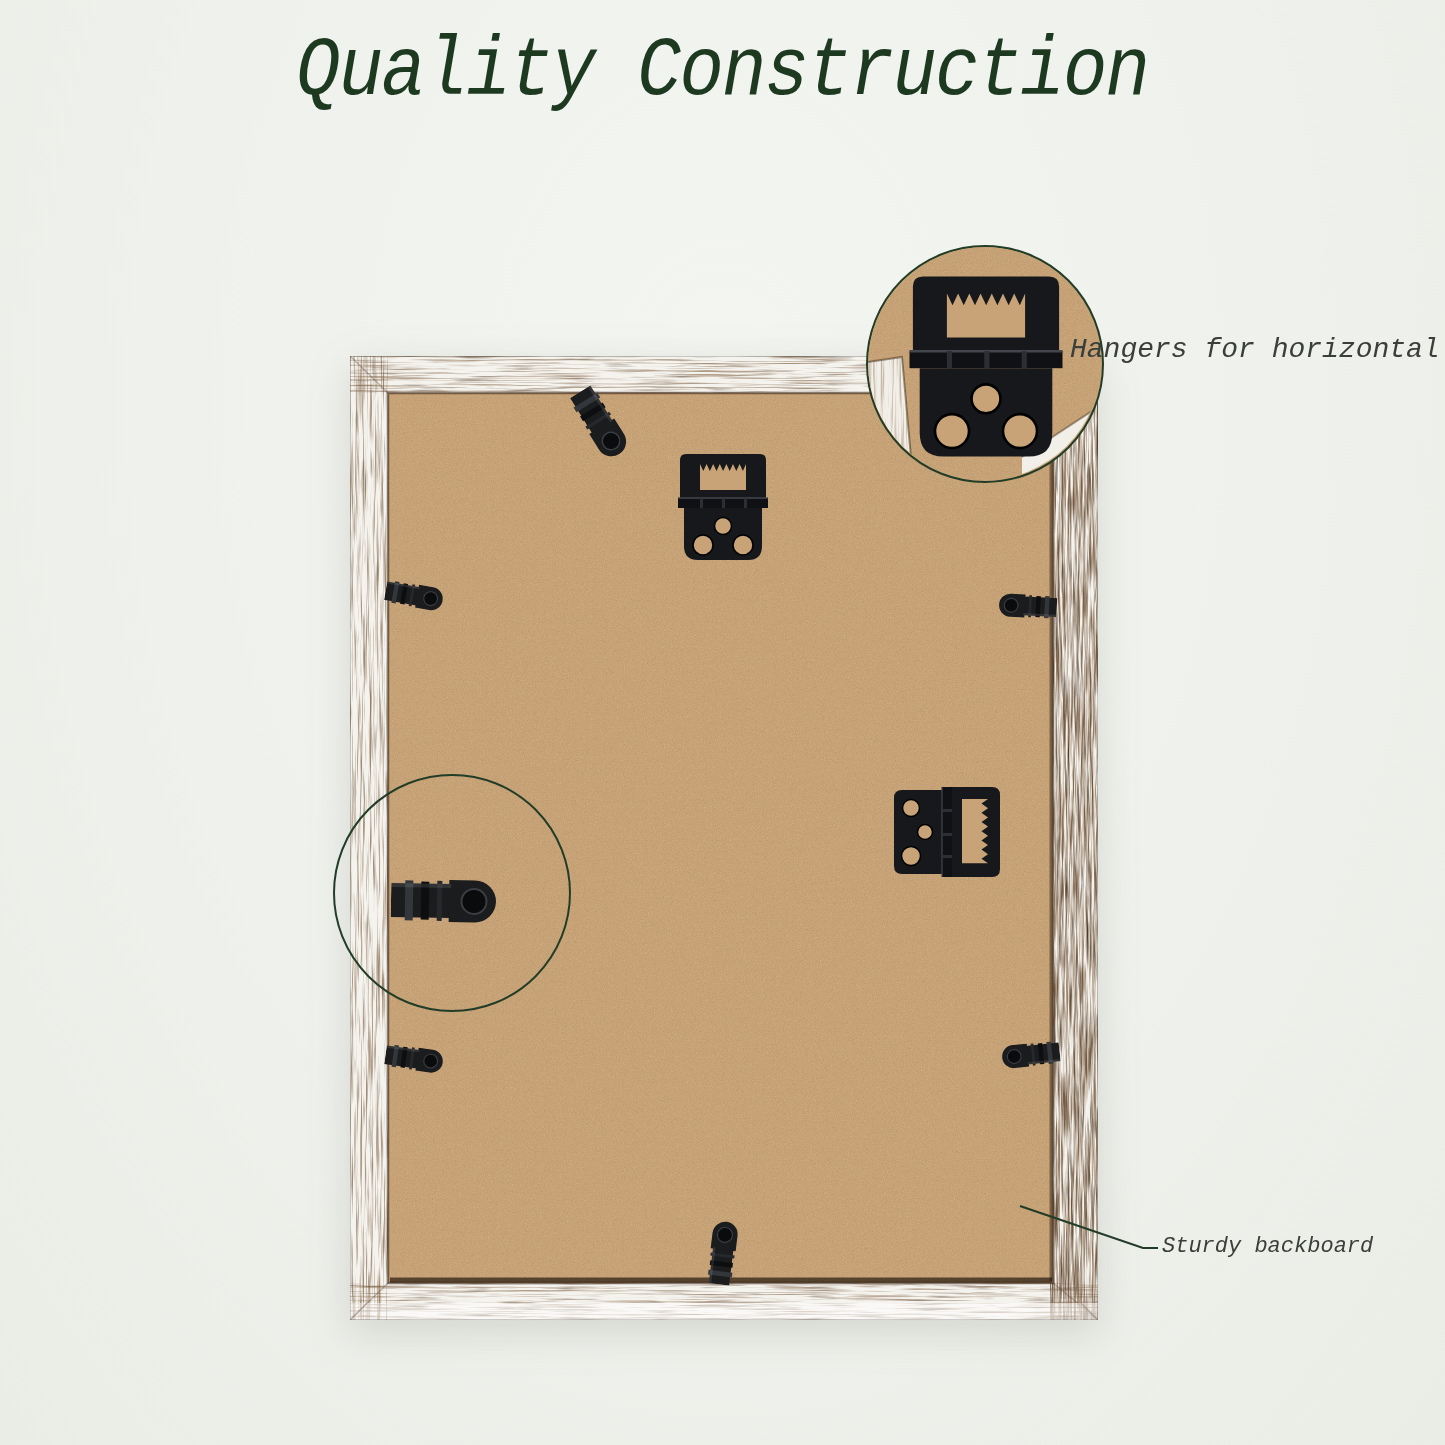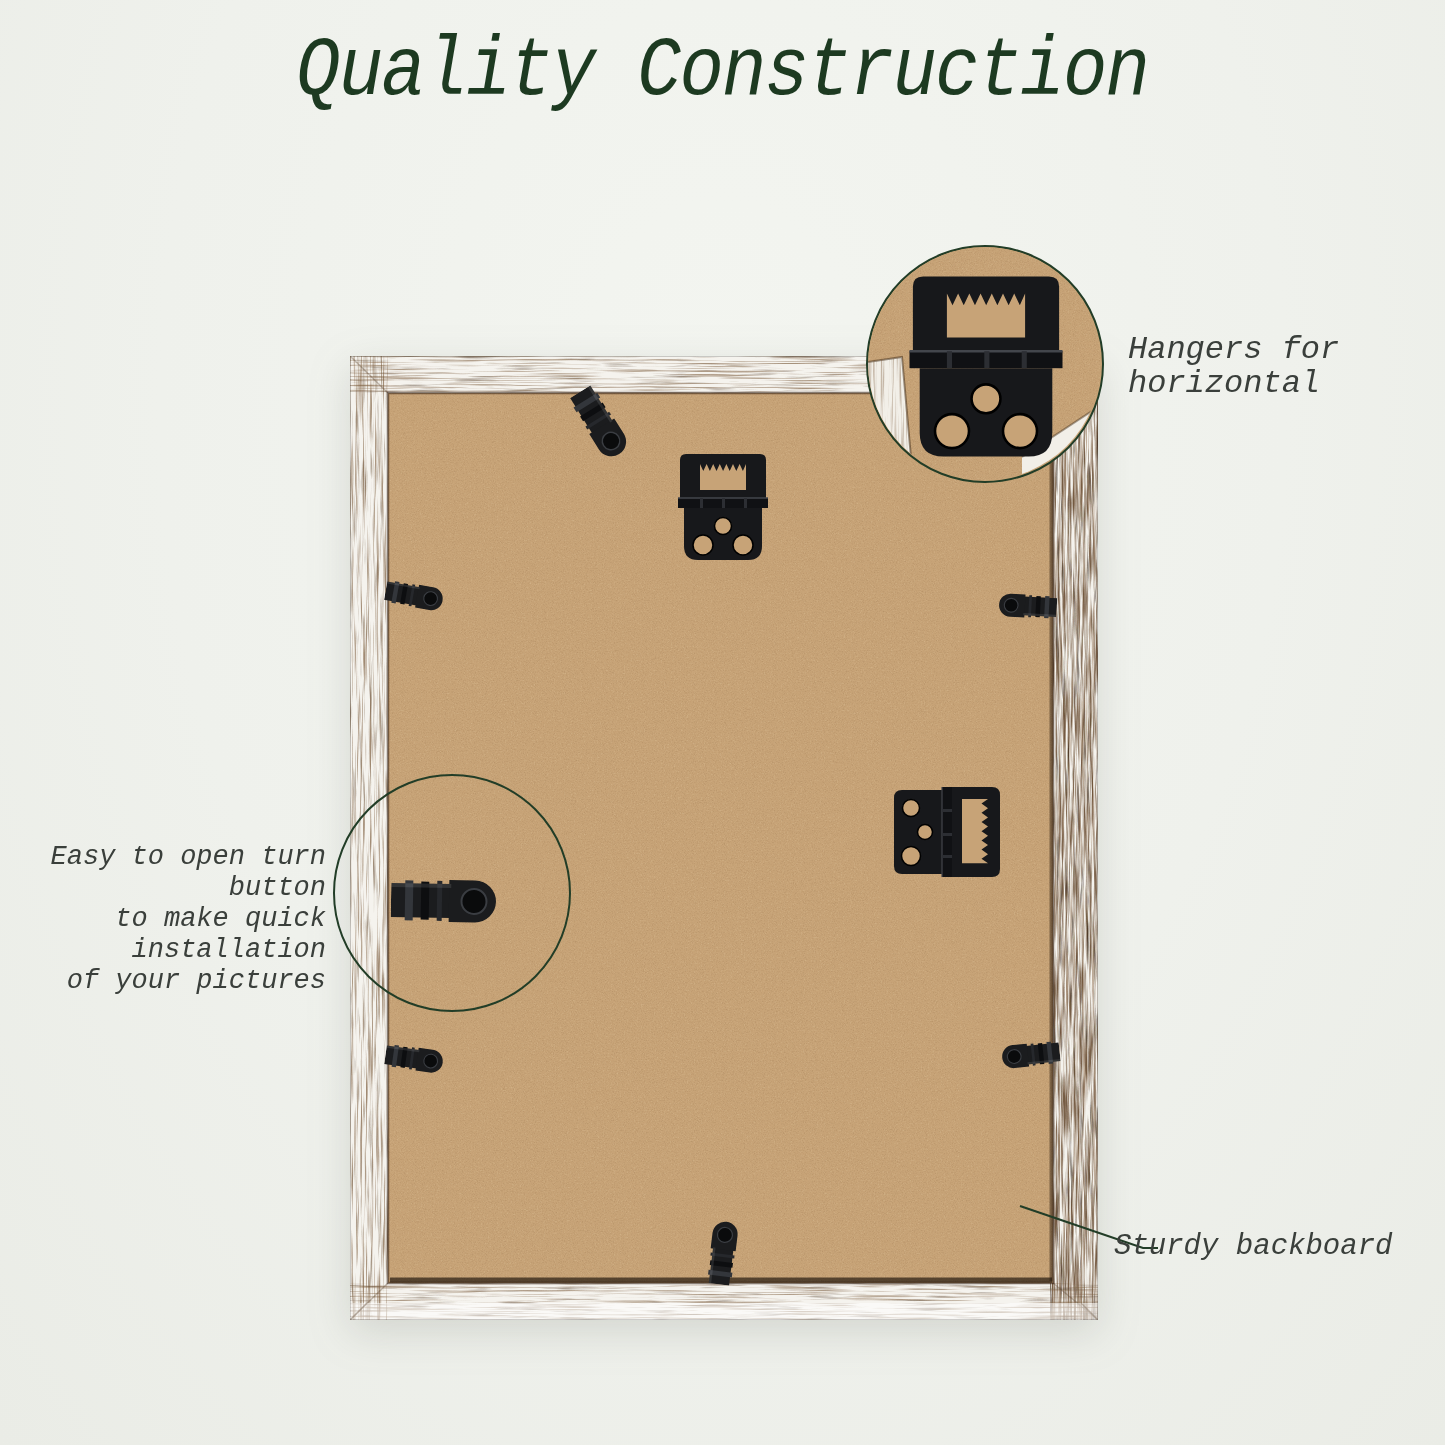--- a/index.html
+++ b/index.html
@@ -11,23 +11,23 @@
   .title{
     position:absolute;top:24px;left:0;width:100%;text-align:center;
     color:#1d3a21;font-style:italic;font-weight:300;font-size:84px;letter-spacing:-2px;
   }
   .title span{display:inline-block;transform:scaleX(0.88);white-space:nowrap;}
   .frame-wrap{
     position:absolute;left:350px;top:356px;width:748px;height:964px;
     filter:drop-shadow(0 12px 20px rgba(90,95,85,0.18));
   }
   .ann{position:absolute;color:#3a3f3b;font-style:italic;font-size:27px;line-height:31px;}
-  .ann-hangers{left:1128px;top:333px;font-size:32px;line-height:34px;}
+  .ann-hangers{left:1070px;top:333px;font-size:28px;line-height:34px;}
   .ann-turn{left:4px;top:842px;width:322px;text-align:right;}
-  .ann-board{left:1114px;top:1231px;font-size:29px;}
+  .ann-board{left:1162px;top:1231px;font-size:22px;}
   .callout{position:absolute;border:2.5px solid #223d27;border-radius:50%;box-sizing:border-box;}
   .callout-left{left:333px;top:774px;width:238px;height:238px;background:transparent;}
   .inset{left:866px;top:245px;width:238px;height:238px;overflow:hidden;background:#c7a377;}
   .inset svg{display:block;border-radius:50%;}
   .overlay{position:absolute;left:0;top:0;pointer-events:none;}
   .defs-svg{position:absolute;width:0;height:0;}
 </style>
 </head>
 <body>
 
@@ -176,23 +176,18 @@
       <path d="M154,210 L233,158 V233 H154 Z" fill="#f2efe8"></path>
       <path d="M154,210 L233,158" stroke="rgba(60,40,20,0.45)" stroke-width="2"></path>
       <use href="#hangerV" x="38" y="26" width="160" height="187" color="#c7a377"></use>
     </svg>
   </div>
 
   <div class="ann ann-hangers">
     <div>Hangers for horizontal</div>
   </div>
 
-  <div class="ann ann-turn">
-    <div>Easy to open turn button</div>
-    <div>to make quick installation</div>
-    <div>of your pictures</div>
-  </div>
 
   <div class="ann ann-board">
     <span>Sturdy backboard</span>
   </div>
 
 </div>
 
 </body></html>

